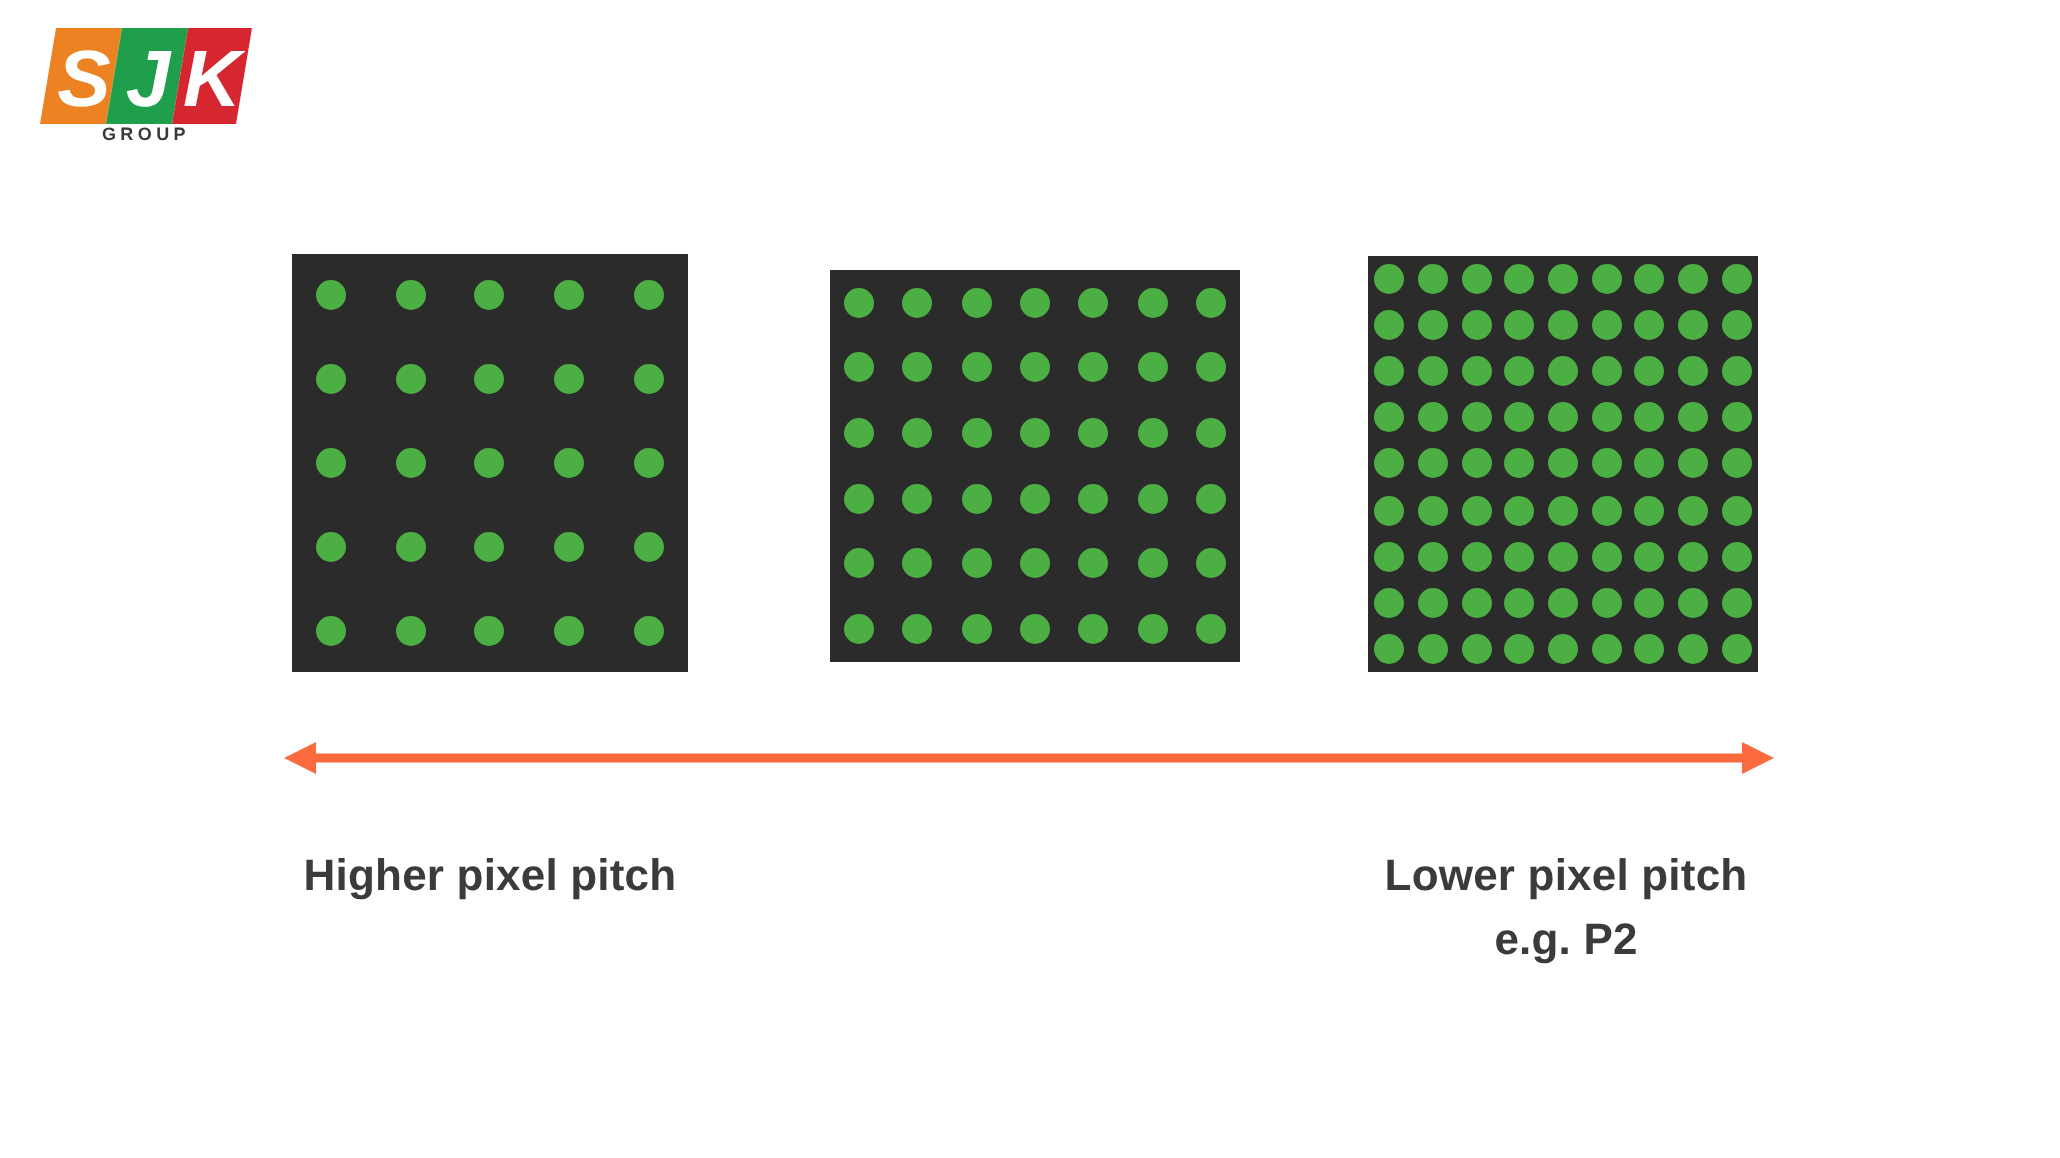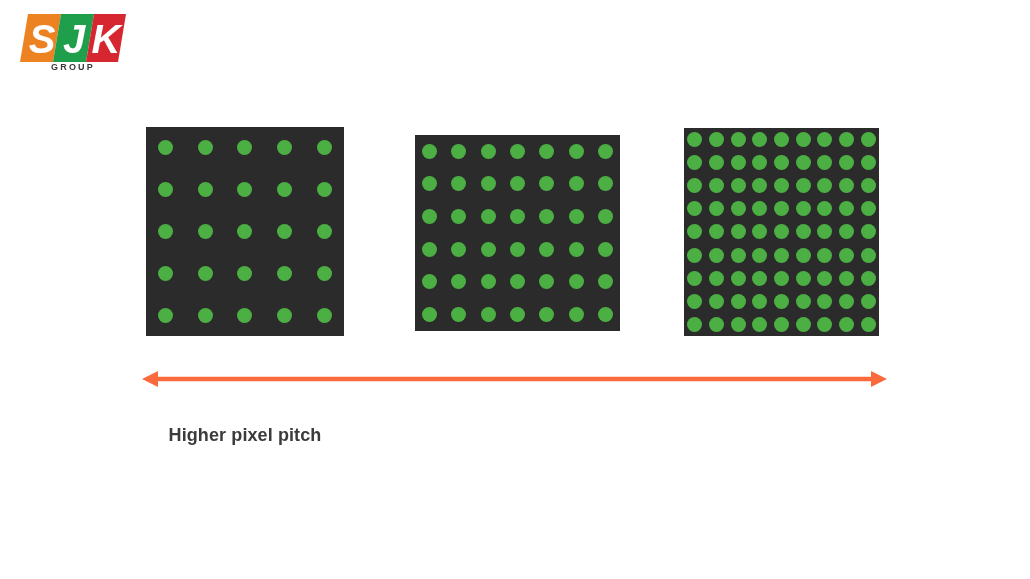--- a/index.html
+++ b/index.html
@@ -79,21 +79,21 @@
     top: 366px;
     width: 750px;
     height: 26px;
   }
 
   
   .caption {
     position: absolute;
     text-align: center;
     color: #3b3b3b;
-    font-size: 18px;
+    font-size: 22px;
     font-weight: bold;
     line-height: 1.45;
     letter-spacing: .1px;
   }
   .caption .line2 { display: block; }
 </style>
 </head>
 <body>
 
 <div id="canvas">
@@ -275,15 +275,17 @@
       <polygon id="arrow-head-left" points="2,13 18,5 18,21" fill="#FA6A3C"></polygon>
       <polygon id="arrow-head-right" points="747,13 731,5 731,21" fill="#FA6A3C"></polygon>
     </svg>
   </div>
 
   <div class="caption" style="left:120px; top:422px; width:250px;">
     <span>Higher pixel pitch</span>
   </div>
 
   <div class="caption" style="left:658px; top:422px; width:250px;">
+    <span>Lower pixel pitch</span>
+    <span class="line2">e.g. P2</span>
   </div>
 
 </div>
 
 </body></html>

